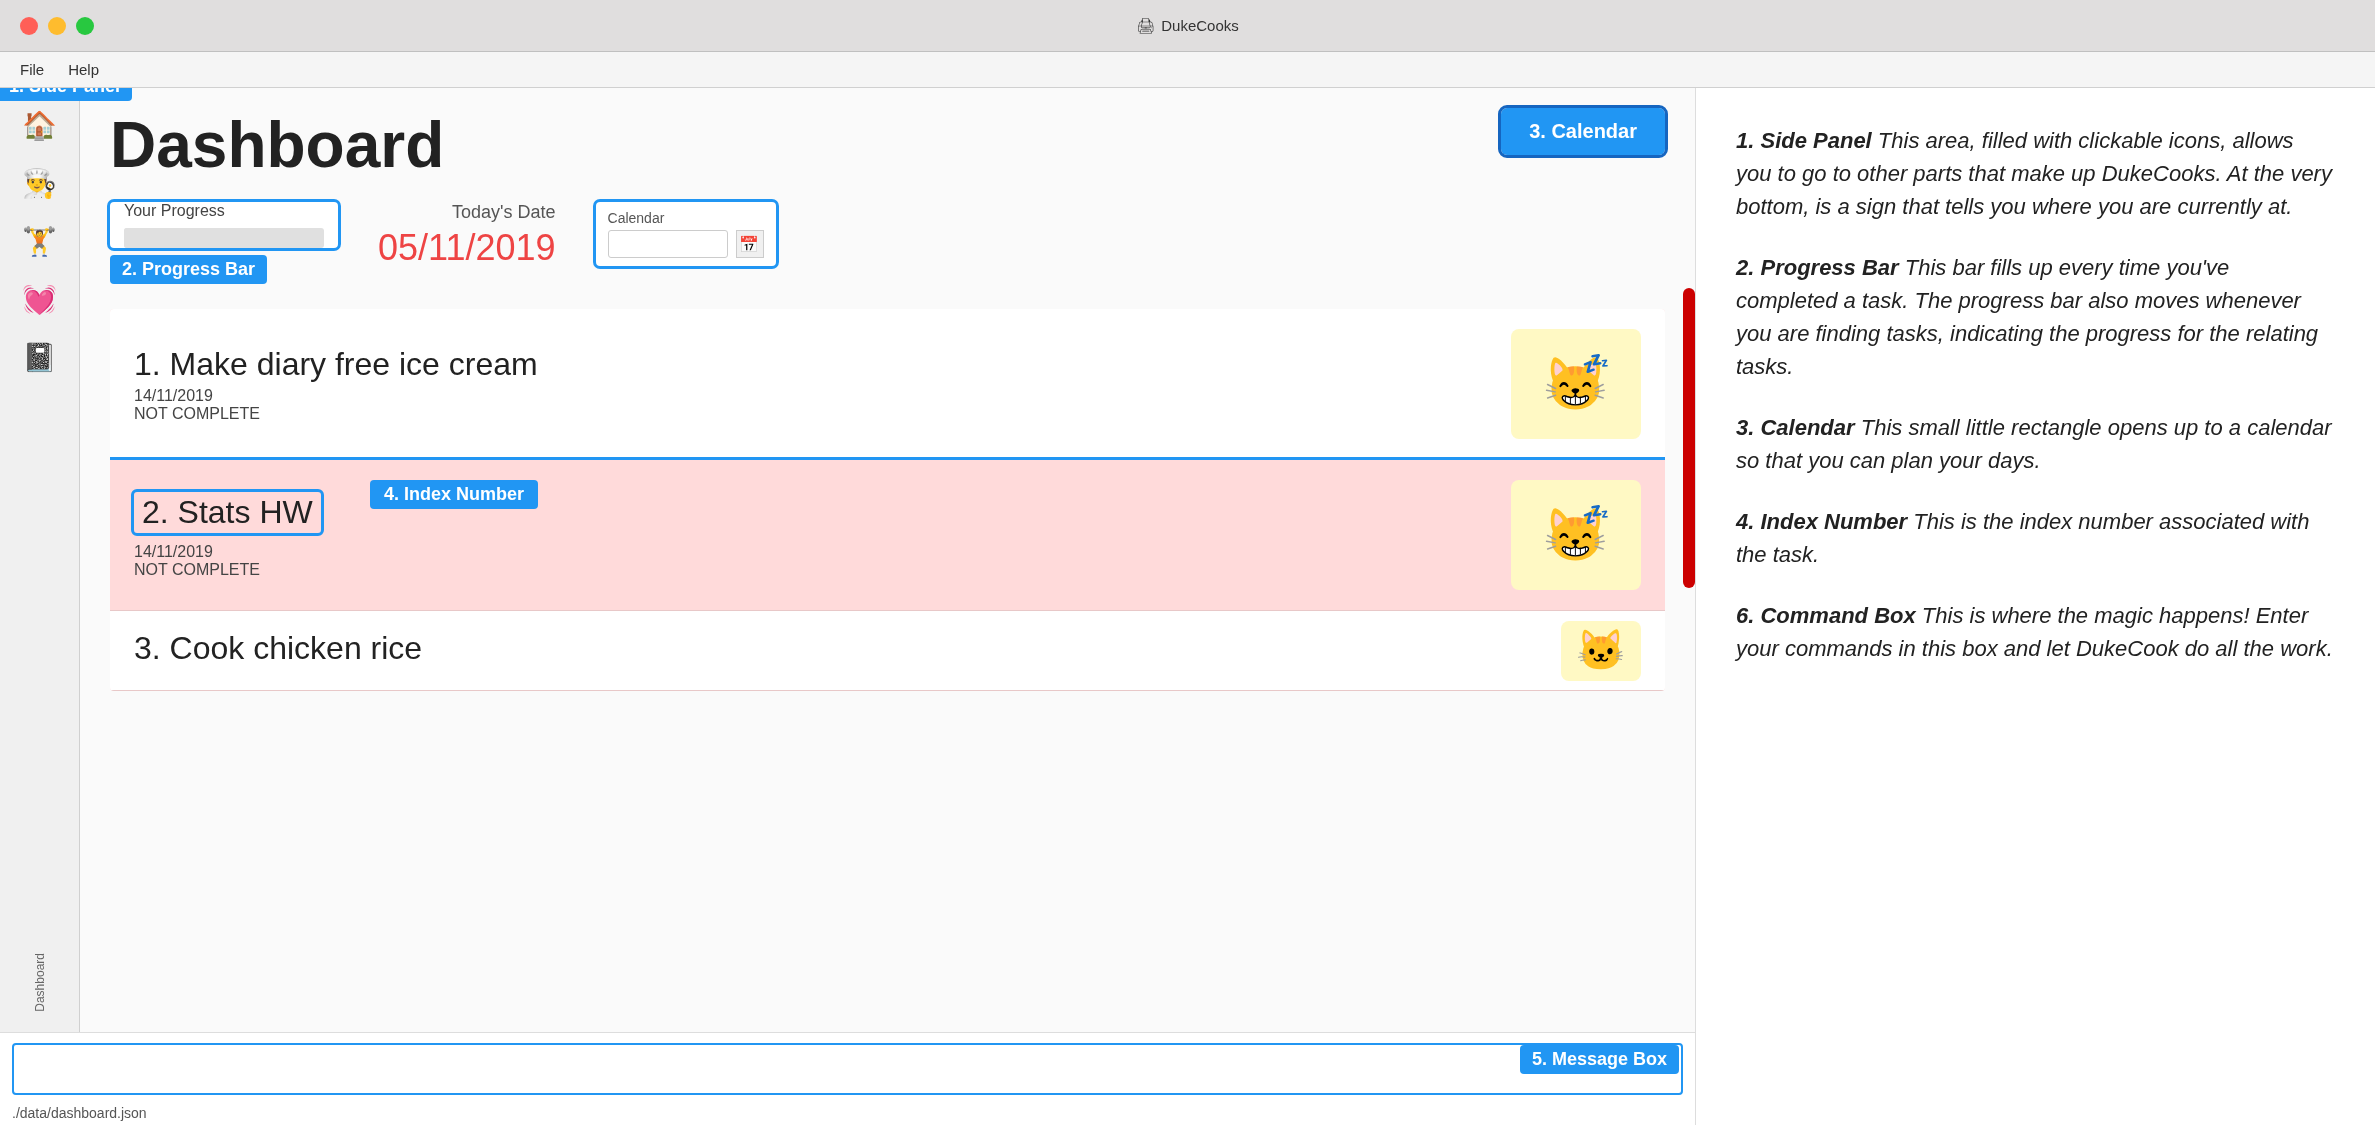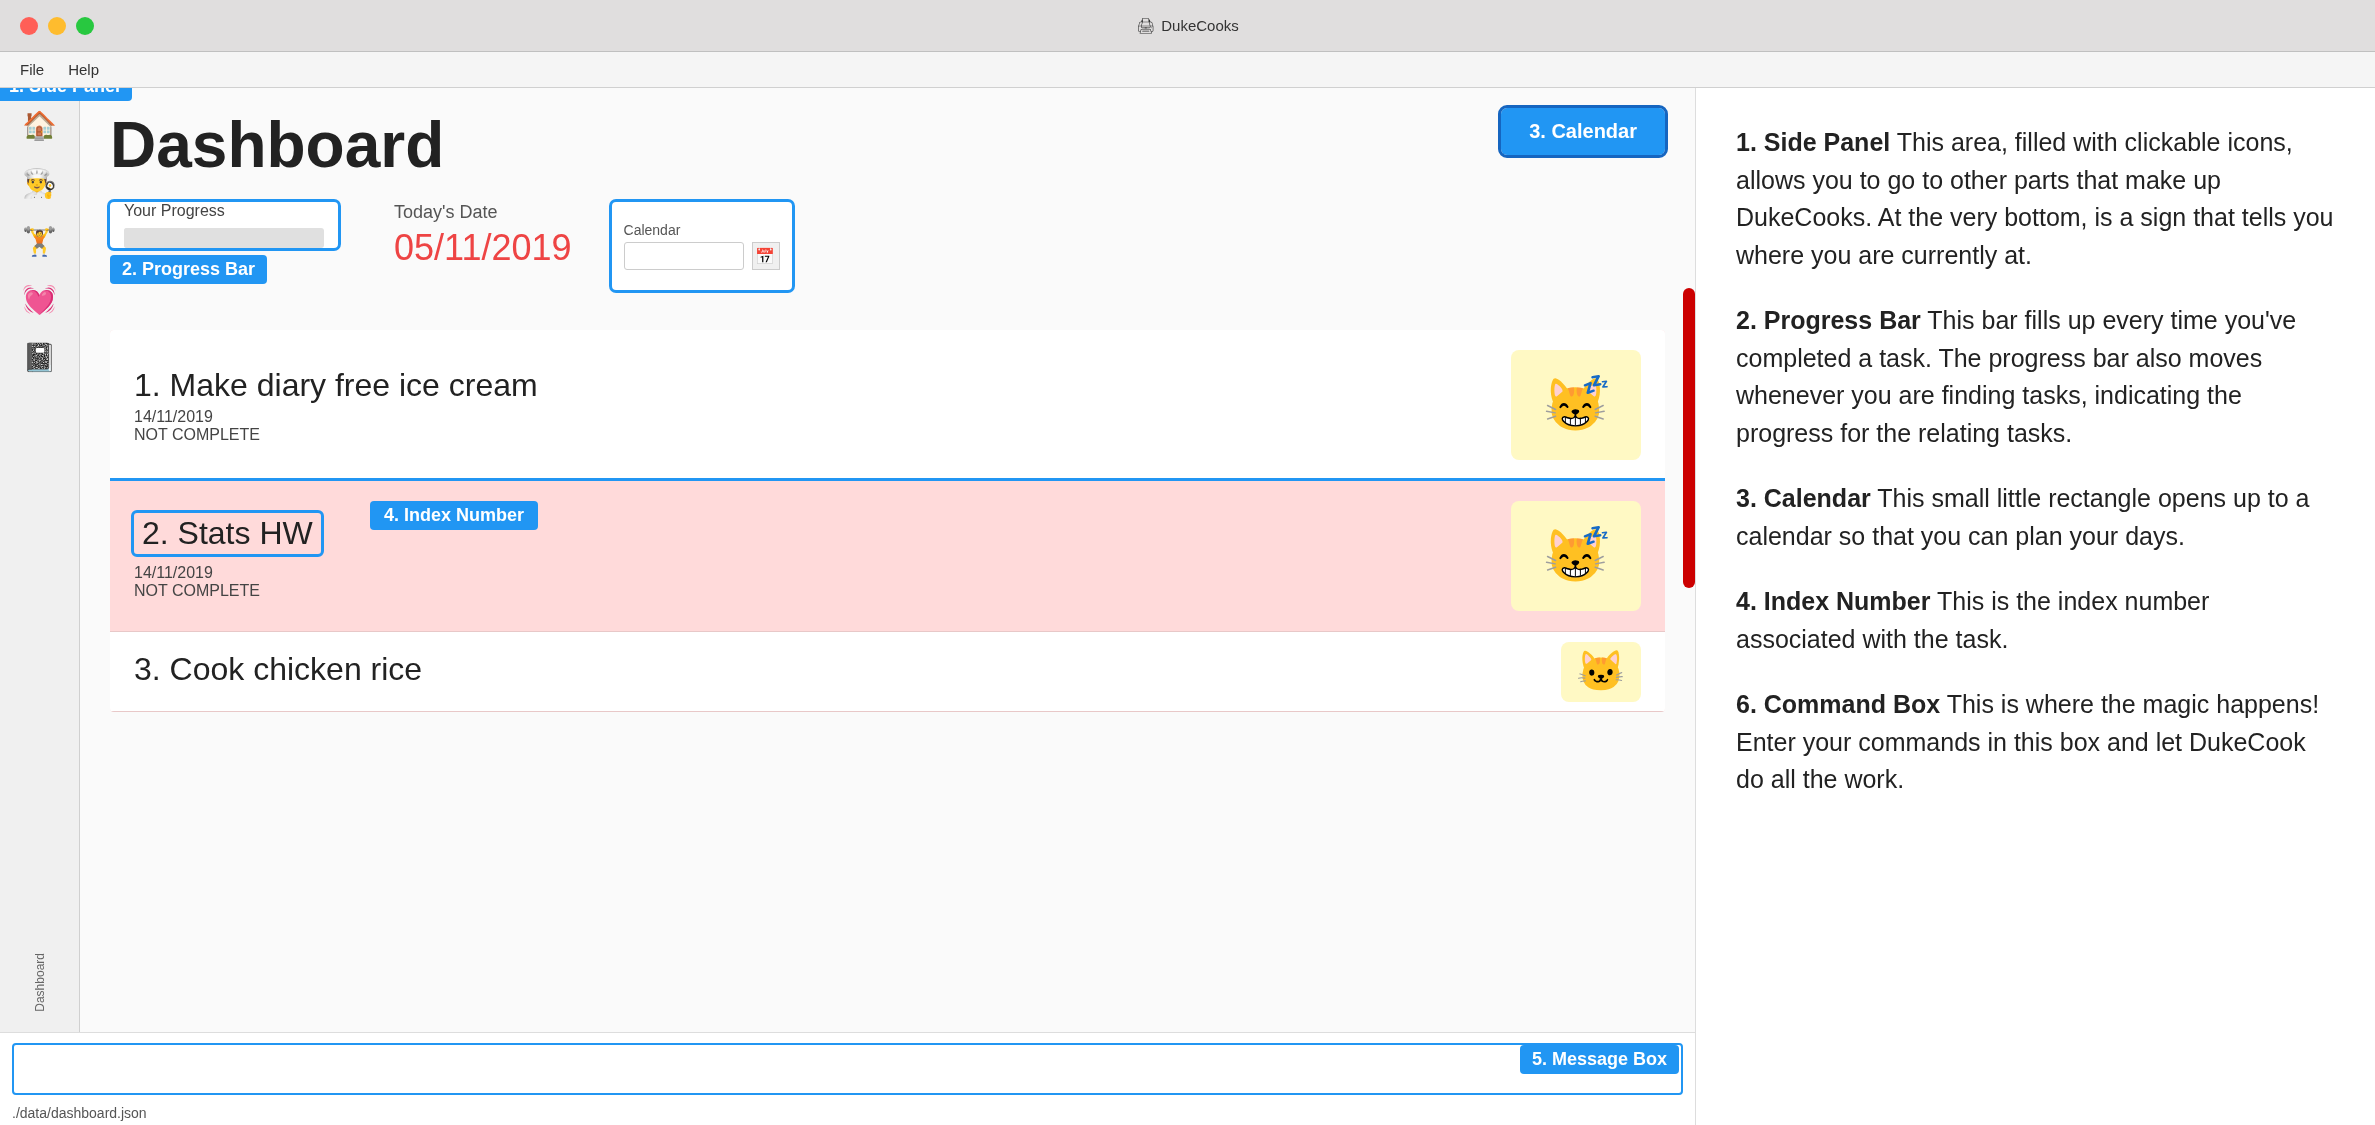--- a/index.html
+++ b/index.html
@@ -194,37 +194,36 @@
       left: 0;
       background: #2196F3;
       color: white;
       font-size: 18px;
       font-weight: bold;
       padding: 4px 12px;
       border-radius: 4px;
     }
 
     .date-section {
-      text-align: left;
-      margin-left: 16px;
+      text-align: right;
     }
     .date-label {
       font-size: 18px;
       color: #555;
       margin-bottom: 4px;
     }
     .date-value {
       font-size: 36px;
       color: #e44;
       font-weight: 500;
     }
 
     .calendar-input-section {
       outline: 3px solid #2196F3;
-      padding: 20px 12px;
+      padding: 8px 12px;
       border-radius: 4px;
       background: white;
       min-width: 180px;
     }
     .calendar-input-label {
       font-size: 14px;
       color: #555;
       margin-bottom: 4px;
     }
     .calendar-input-row {
@@ -401,21 +400,22 @@
       line-height: 1.5;
       color: #222;
       flex-shrink: 0;
     }
 
     .doc-section {
       margin-bottom: 28px;
     }
 
     .doc-section p {
-      font-size: 25px;
+      font-size: 22px;
+      font-style: italic;
     }
 
     .doc-bold {
       font-weight: bold;
     }
   </style>
 </head>
 <body>
 
 <div class="titlebar">

